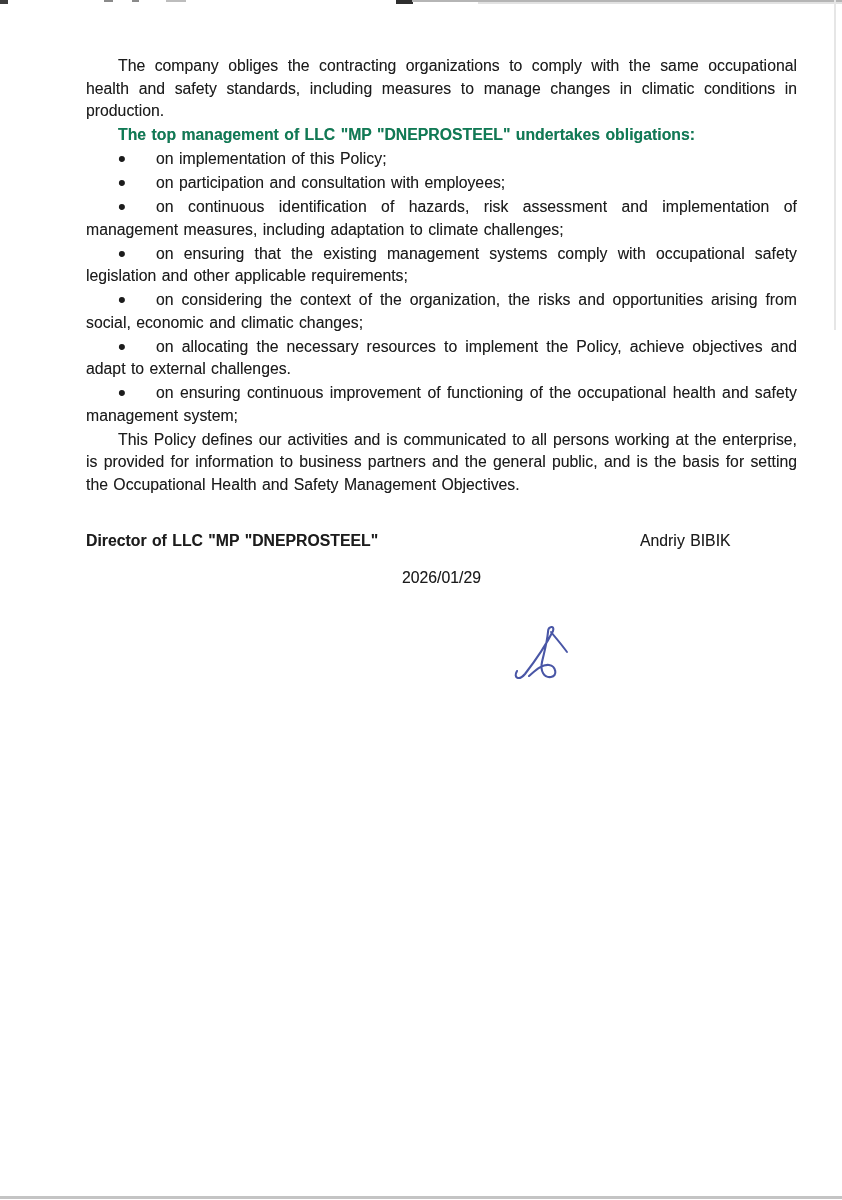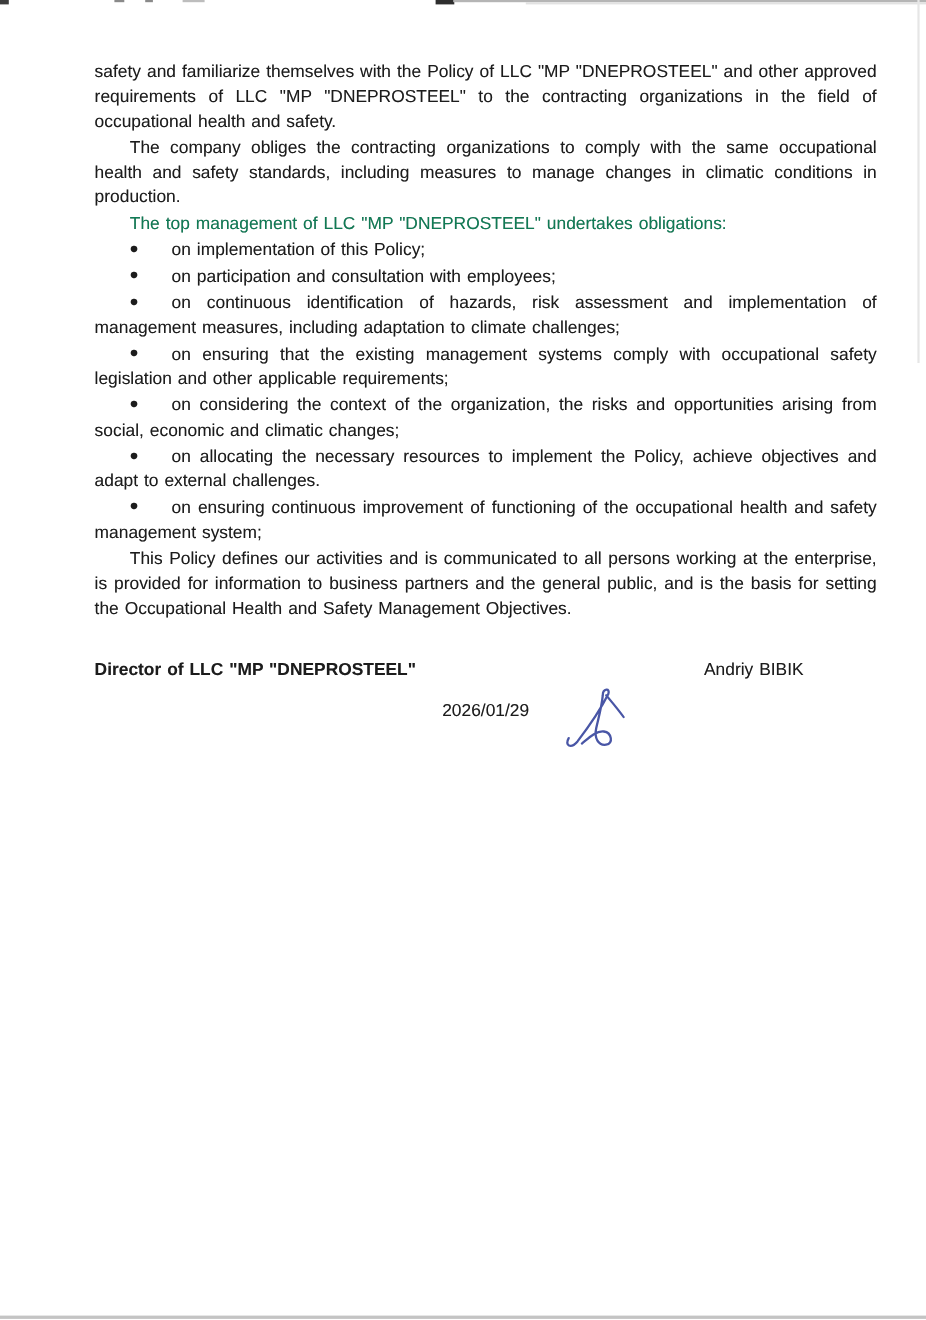--- a/index.html
+++ b/index.html
@@ -27,21 +27,21 @@
     font-size:15.8px; line-height:22.5px;
     text-align:justify;
     word-spacing:1px;
     color:#1c1c1c;
     text-shadow:0 0 0.3px rgba(0,0,0,0.35);
   }
   .content > * { margin:0; }
   .content > * + * { margin-top:1.5px; }
 
   .indent  { text-indent:32px; }
-  .heading { text-indent:32px; font-weight:normal; }
+  .heading { text-indent:32px; font-weight:bold; }
   .li      { text-indent:32px; }
   .li::before {
     content:"\2022";
     display:inline-block; width:38px; text-indent:0;
     transform:scale(1.4); transform-origin:left center;
   }
 
   .sig-row { position:relative; margin-top:34px !important; height:23px; text-align:left; }
   .sig-title { position:absolute; left:0;    top:0; font-weight:bold; white-space:nowrap; }
   .sig-name  { position:absolute; left:554px; top:0; font-weight:normal; white-space:nowrap; }
@@ -58,21 +58,20 @@
   <div class="artifact a-speck1"></div>
   <div class="artifact a-speck2"></div>
   <div class="artifact a-speck3"></div>
   <div class="artifact a-topdash"></div>
   <div class="artifact a-topline"></div>
   <div class="artifact a-topstrip"></div>
   <div class="artifact a-rightline"></div>
   <div class="artifact a-bottomline"></div>
 
   <div class="content" style="color: rgb(28, 28, 28);">
-    <p class="para">safety and familiarize themselves with the Policy of LLC "MP "DNEPROSTEEL" and other approved requirements of LLC "MP "DNEPROSTEEL" to the contracting organizations in the field of occupational health and safety.</p>
     <p class="para indent">The company obliges the contracting organizations to comply with the same occupational health and safety standards, including measures to manage changes in climatic conditions in production.</p>
     <p class="heading" style="color: rgb(15, 123, 85);">The top management of LLC "MP "DNEPROSTEEL" undertakes obligations:</p>
 
     <p class="li">on implementation of this Policy;</p>
     <p class="li">on participation and consultation with employees;</p>
     <p class="li">on continuous identification of hazards, risk assessment and implementation of management measures, including adaptation to climate challenges;</p>
     <p class="li">on ensuring that the existing management systems comply with occupational safety legislation and other applicable requirements;</p>
     <p class="li">on considering the context of the organization, the risks and opportunities arising from social, economic and climatic changes;</p>
     <p class="li">on allocating the necessary resources to implement the Policy, achieve objectives and adapt to external challenges.</p>
     <p class="li">on ensuring continuous improvement of functioning of the occupational health and safety management system;</p>

